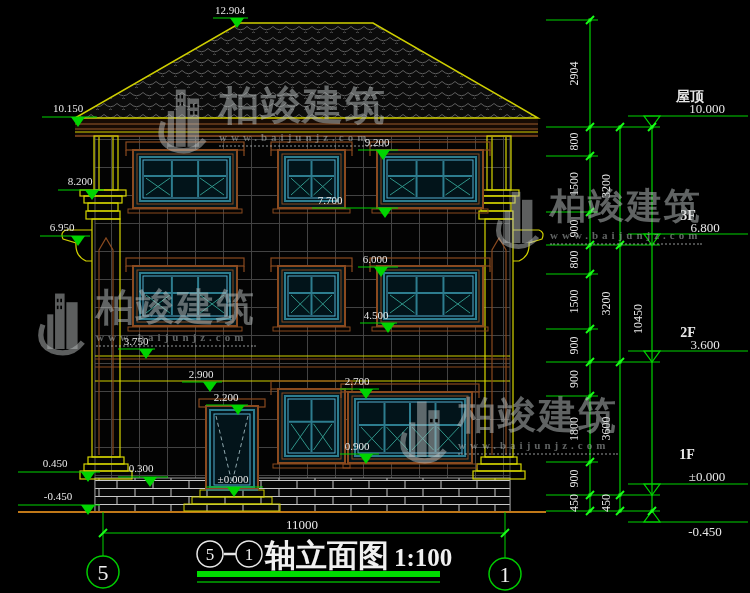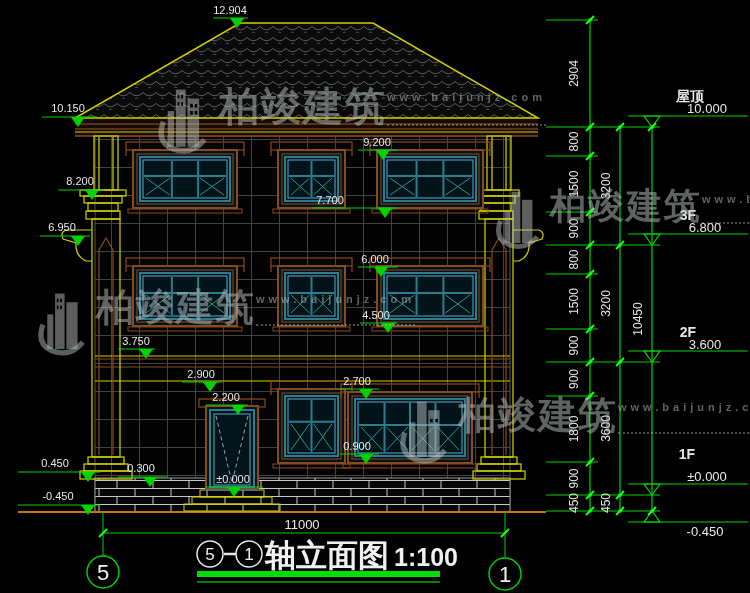--- a/index.html
+++ b/index.html
@@ -1,21 +1,21 @@
 <!DOCTYPE html>
 <html><head>
 <meta charset="utf-8">
 <style>
   html,body{margin:0;padding:0;background:#000;}
   .canvas{position:relative;width:750px;height:593px;background:#000;overflow:hidden;
-          font-family:Liberation Sans, sans-serif;}
+          font-family:Liberation Serif, serif;}
   svg{position:absolute;left:0;top:0;}
   .wm{position:absolute;display:flex;gap:8px;align-items:flex-start;pointer-events:none;
       color:rgba(185,190,190,0.52);}
-  .wm .txt{display:flex;flex-direction:row;}
+  .wm .txt{display:flex;flex-direction:column;}
   .wm .name{font-weight:bold;line-height:1;letter-spacing:2px;white-space:nowrap;}
   .wm .url{font-weight:bold;font-size:11px;letter-spacing:4px;margin-top:5px;white-space:nowrap;
            border-bottom:2px dotted rgba(185,190,190,0.4);padding-bottom:2px;}
   .wm svg{position:static;flex:0 0 auto;}
 </style>
 </head>
 <body>
 
 <div class="canvas">
 

